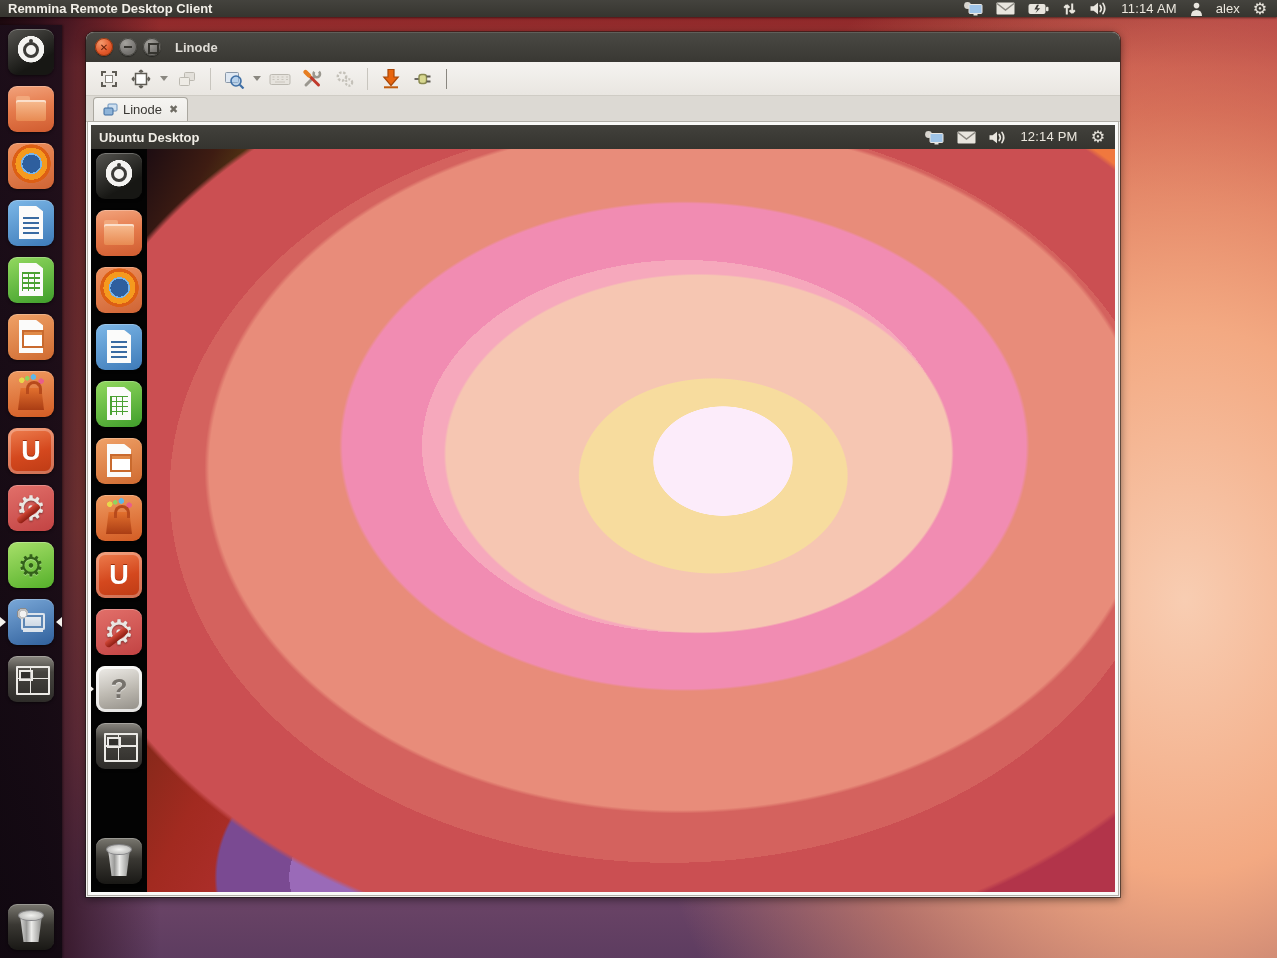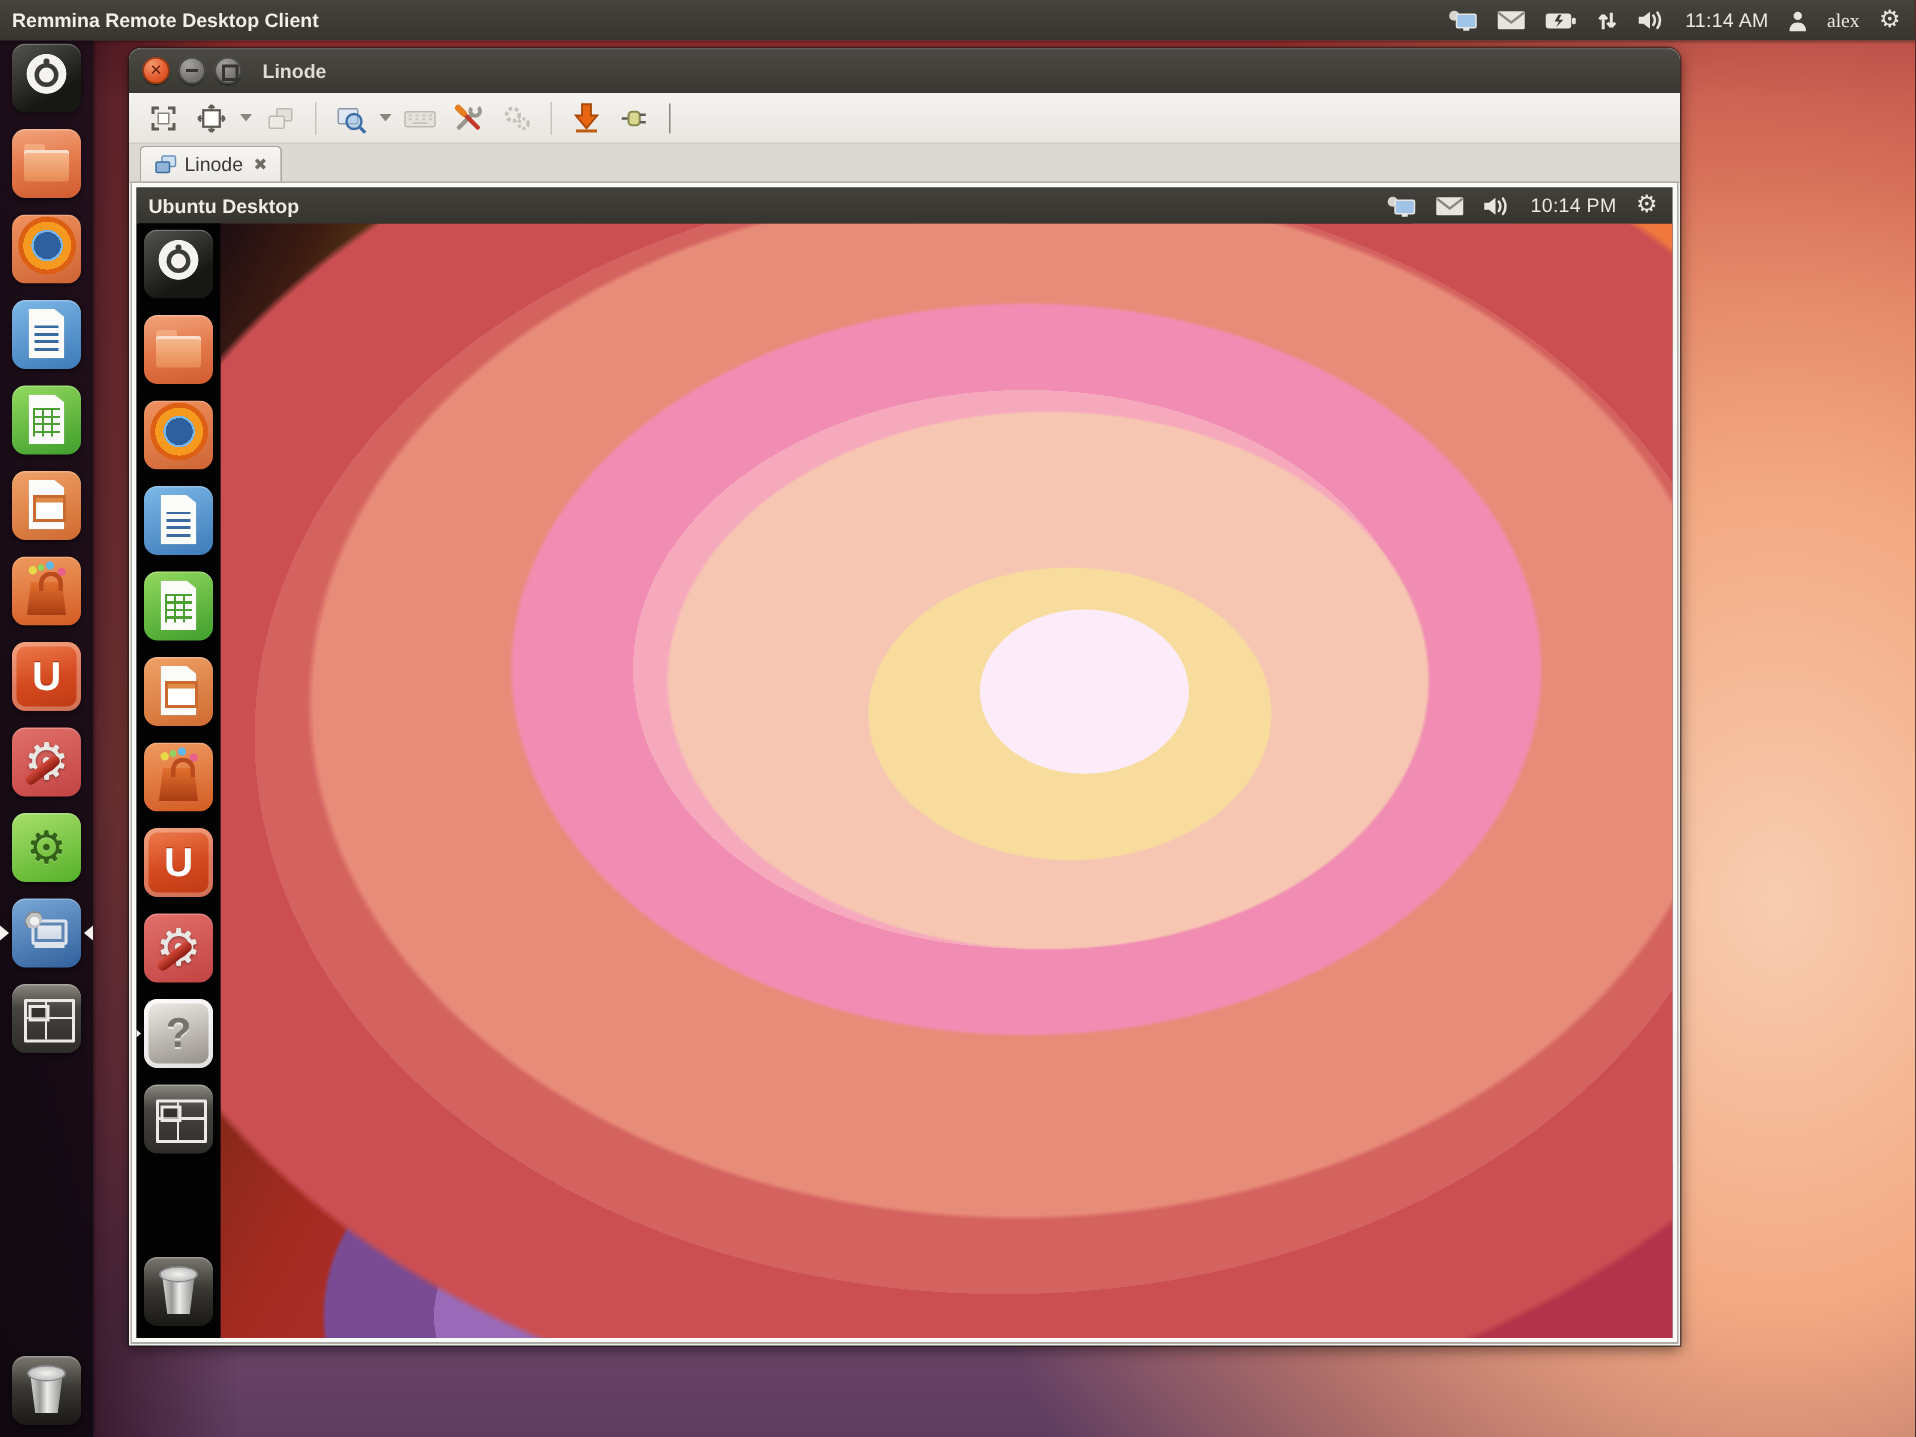--- a/index.html
+++ b/index.html
@@ -5,28 +5,28 @@
   html,body{margin:0;padding:0;background:#000;}
   *{box-sizing:border-box;font-family:"Liberation Sans","DejaVu Sans",sans-serif;}
   #stage{position:relative;width:1277px;height:958px;overflow:hidden;
     background:
       linear-gradient(to right, rgba(18,6,12,.92) 0px, rgba(30,10,22,.85) 40px, rgba(46,16,30,.78) 62px, rgba(46,16,30,.55) 88px, rgba(0,0,0,0) 160px),
       radial-gradient(ellipse 560px 720px at 1185px 600px, #f8cdb2 0%, #f3a982 38%, rgba(240,150,110,.55) 68%, rgba(0,0,0,0) 100%),
       radial-gradient(ellipse 440px 280px at 1277px 0px, rgba(168,48,60,.92) 0%, rgba(168,48,60,0) 75%),
       linear-gradient(to bottom, #7e1e22 0%, rgba(126,30,34,0) 7%),
       linear-gradient(to bottom, #b8423e 0%, #cd5a48 35%, #d96a52 55%, #a85560 78%, #6e4668 92%, #5d3c60 100%);}
   
-  .panel{position:absolute;left:0;top:0;right:0;height:27px;background:linear-gradient(#44433e,#36352f);
+  .panel{position:absolute;left:0;top:0;right:0;height:17px;background:linear-gradient(#44433e,#36352f);
     display:flex;align-items:center;color:#e9e5dc;font-size:13px;box-shadow:0 1px 2px rgba(0,0,0,.5);z-index:40;}
   .panel .ptitle{font-weight:bold;margin-left:8px;color:#f2efe8;}
   .tray{margin-left:auto;display:flex;gap:13px;margin-right:10px;}
   .tray .ticon{display:inline-flex;align-items:center;}
   .gearglyph{font-size:16px;line-height:16px;color:#e8e5dd;}
   .timetxt{color:#ece8df;letter-spacing:.2px;}
-  .usertxt{color:#ece8df;font-family:Liberation Serif, serif;}
+  .usertxt{color:#ece8df;}
   
   .launcher{position:absolute;display:flex;flex-direction:column;align-items:center;z-index:30;}
   #outer-launcher{left:0;top:25px;bottom:0;width:62px;padding-top:4px;
     background:linear-gradient(to bottom, rgba(28,14,26,.88), rgba(16,8,16,.92));box-shadow:1px 0 2px rgba(0,0,0,.4);}
   #remote-launcher{left:0;top:24px;bottom:0;width:56px;padding-top:4px;background:#030303;}
   .licon{position:relative;width:46px;height:46px;border-radius:9px;margin-bottom:11px;flex:0 0 auto;
     box-shadow:0 1px 3px rgba(0,0,0,.55), inset 0 1px 0 rgba(255,255,255,.25);}
   .pin-bottom{position:absolute;bottom:8px;margin-bottom:0;}
   .licon .glyph{position:absolute;inset:0;display:flex;align-items:center;justify-content:center;
     font-weight:bold;color:#fff;}
@@ -324,21 +324,21 @@
                 <rect x="0.5" y="0.5" width="18" height="12" rx="1" fill="#e8e5de"></rect>
                 <path d="M1 1.5 L9.5 8 L18 1.5" stroke="#8a8780" fill="none" stroke-width="1.5"></path>
               </svg>
           </span>
           <span class="ticon">
             <svg width="18" height="13">
                 <path d="M0.5 4.2 H3.6 L8 0.8 V12.2 L3.6 8.8 H0.5 Z" fill="#e8e5de"></path>
                 <path d="M10.2 3.4 Q12.4 6.5 10.2 9.6 M13 1.4 Q16.4 6.5 13 11.6" stroke="#e8e5de" stroke-width="1.7" fill="none" stroke-linecap="round"></path>
               </svg>
           </span>
-          <span class="timetxt">10:14 PM</span>
+          <span class="timetxt">12:14 PM</span>
           <span class="gearglyph">⚙</span>
         </div>
       </div>
       <div id="remote-launcher" class="launcher">
           <div class="licon i-dash"></div>
           <div class="licon i-files"></div>
           <div class="licon i-firefox"></div>
           <div class="licon i-writer"></div>
           <div class="licon i-calc"></div>
           <div class="licon i-impress"></div>

